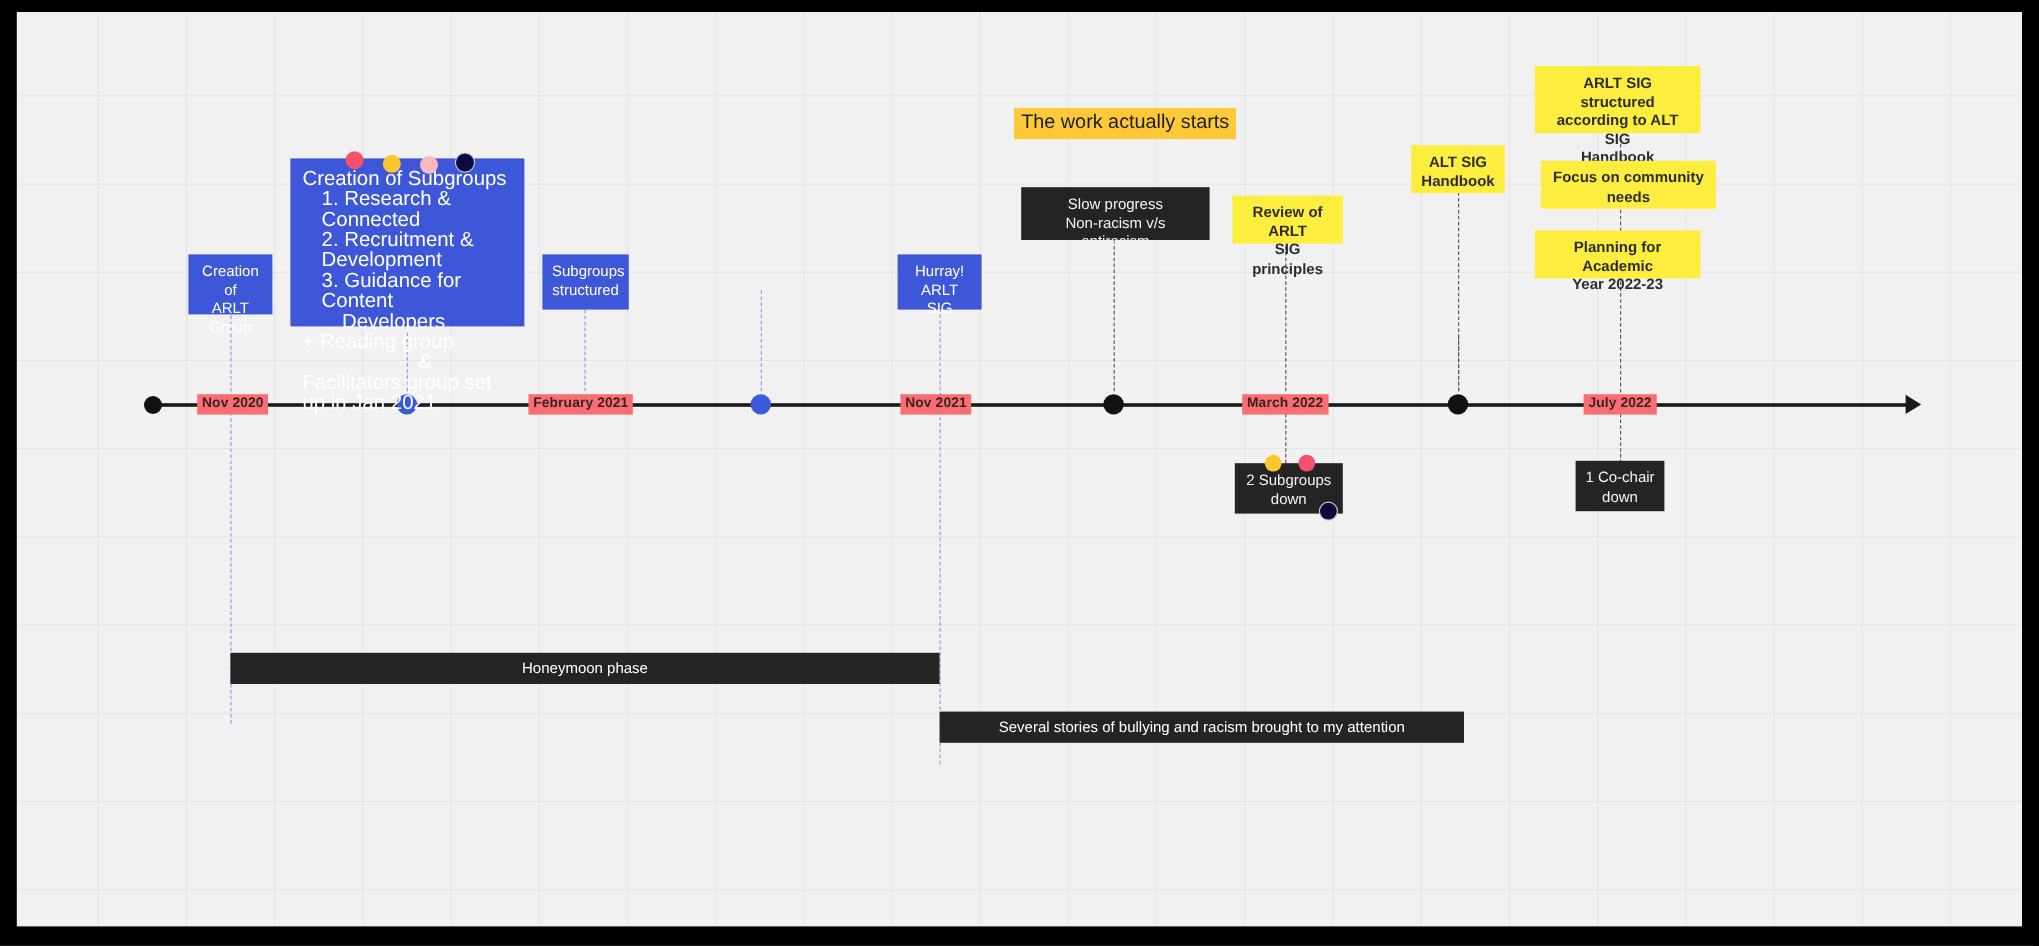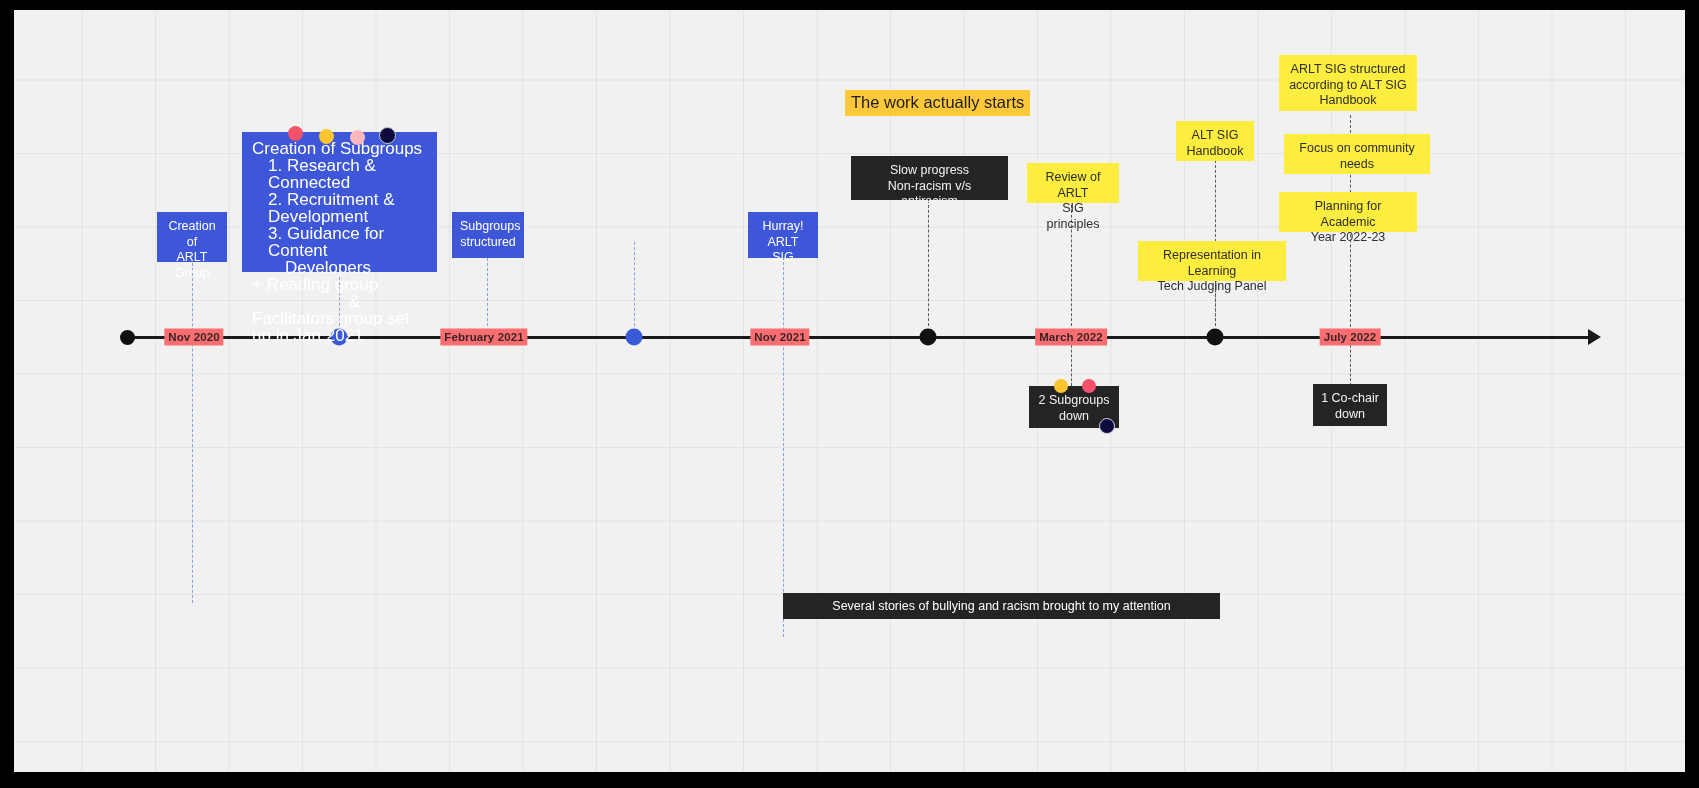--- a/index.html
+++ b/index.html
@@ -100,21 +100,21 @@
     padding: 7px 8px;
     text-align: center;
   }
   .card.blue {
     background: #3d57d8;
     color: #ffffff;
   }
   .card.yellow {
     background: #fced3f;
     color: #2e2e2e;
-    font-weight: normal;
+    font-weight: bold;
   }
   .card.dark {
     background: #242424;
     color: #f2f2f2;
   }
   .card .ln { display: block; }
 
   
   .card.subgroups {
     text-align: left;
@@ -255,24 +255,20 @@
     <div class="card yellow" style="left:1013px; top:153px; width:92px; height:40px;">
       <span class="ln">Review of ARLT</span>
       <span class="ln">SIG principles</span>
     </div>
 
     <div class="card yellow" style="left:1162px; top:111px; width:78px; height:40px;">
       <span class="ln">ALT SIG</span>
       <span class="ln">Handbook</span>
     </div>
 
-    <div class="card yellow" style="left:1124px; top:231px; width:148px; height:40px;">
-      <span class="ln">Representation in Learning</span>
-      <span class="ln">Tech Judging Panel</span>
-    </div>
 
     <div class="card yellow" style="left:1265px; top:45px; width:138px; height:56px;">
       <span class="ln">ARLT SIG structured</span>
       <span class="ln">according to ALT SIG</span>
       <span class="ln">Handbook</span>
     </div>
 
     <div class="card yellow" style="left:1270px; top:124px; width:146px; height:40px;">
       <span class="ln">Focus on community</span>
       <span class="ln">needs</span>
@@ -289,18 +285,19 @@
     </div>
     <div class="dot" style="left:1040px; top:369px; width:14px; height:14px; background:#fbc630;"></div>
     <div class="dot" style="left:1068px; top:369px; width:14px; height:14px; background:#f4516a;"></div>
     <div class="dot" style="left:1085px; top:408px; width:16px; height:16px; background:#0d0b3d; border:1.5px solid #c9c9d6;"></div>
 
     <div class="card dark" style="left:1299px; top:374px; width:74px; height:42px;">
       <span class="ln">1 Co-chair</span>
       <span class="ln">down</span>
     </div>
 
+    <div class="phase-bar" style="left:178px; top:534px; width:591px; height:26px;">Honeymoon phase</div>
 
     <div class="phase-bar" style="left:769px; top:583px; width:437px; height:26px;">Several stories of bullying and racism brought to my attention</div>
 
 
   </div>
 </div>
 
 </body></html>

